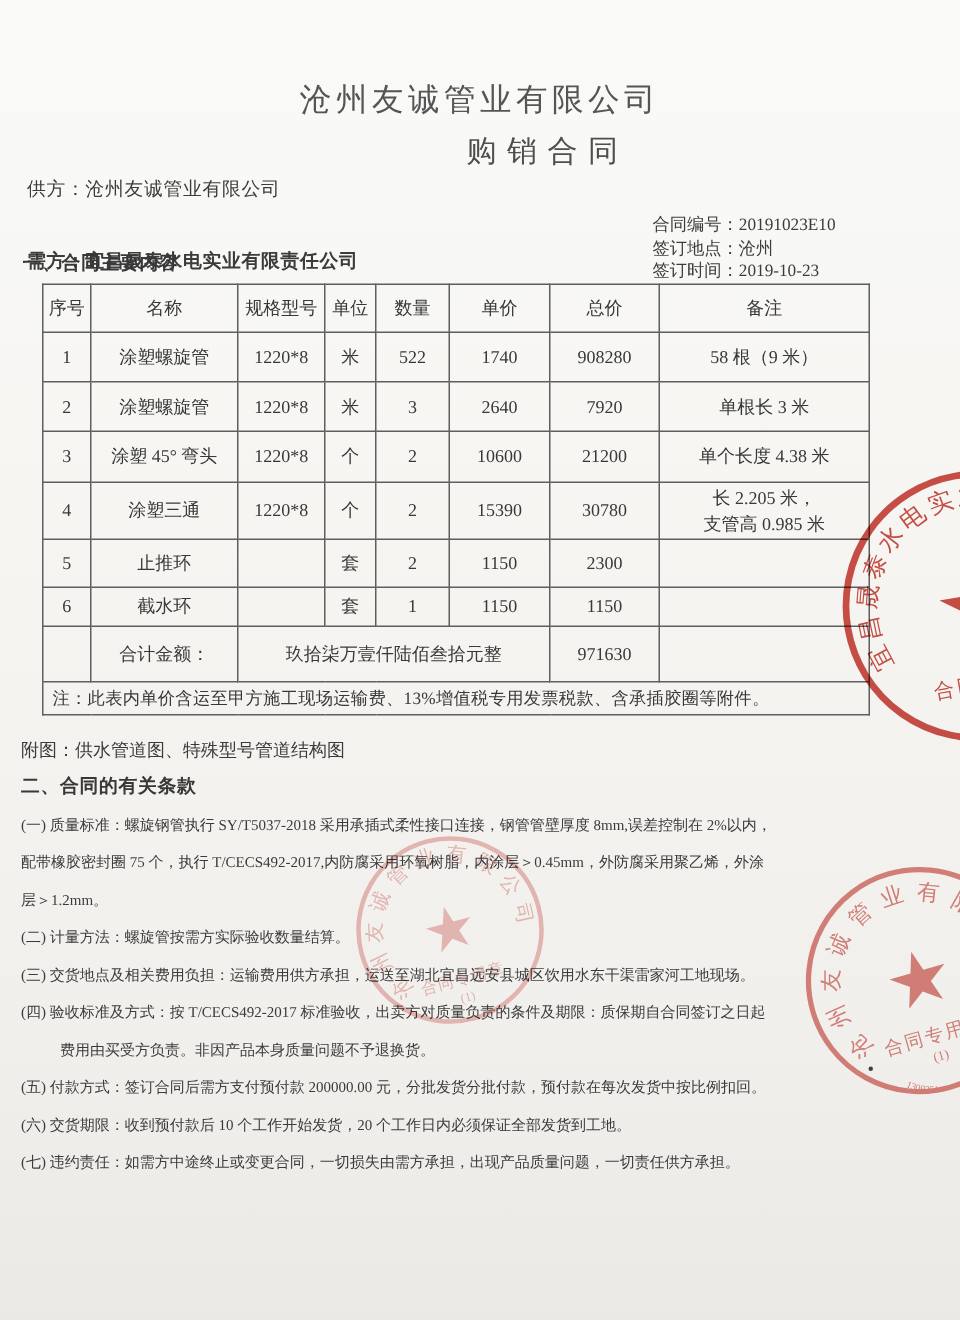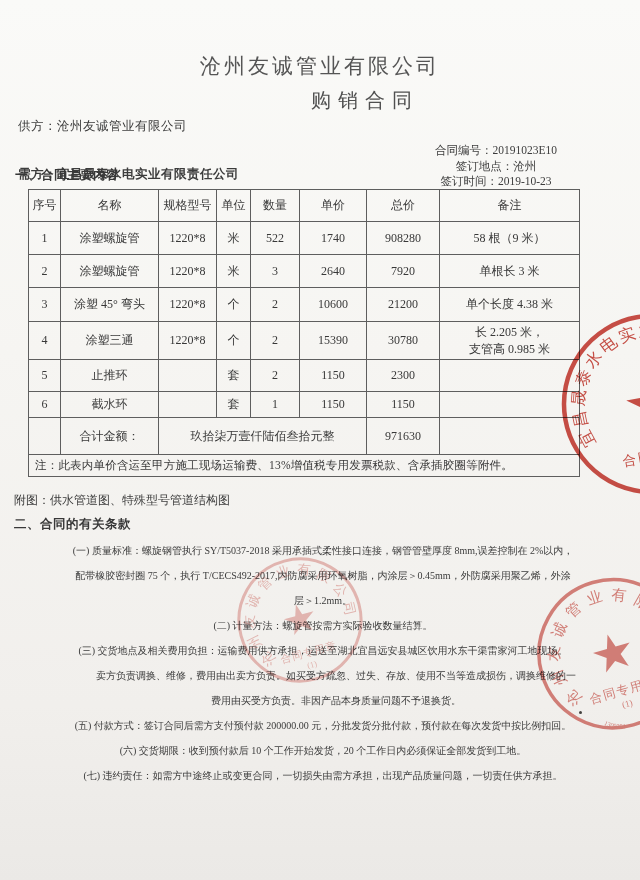--- a/index.html
+++ b/index.html
@@ -4,21 +4,21 @@
 <style>
   html,body{margin:0;padding:0;}
   body{
     width:640px;height:880px;
     position:relative;
     overflow:hidden;
     background:linear-gradient(180deg,#fafaf8 0%,#f6f5f2 40%,#f1efec 80%,#ebe9e6 100%);
     font-family:"Liberation Serif","DejaVu Serif",serif;
     color:#3e3e3e;
   }
-  .abs{position:absolute;text-align:center;}
+  .abs{position:absolute;}
   .title{
     top:52px;left:0;width:640px;text-align:center;
     font-size:21px;letter-spacing:3px;color:#555;
   }
   .subtitle{
     top:87px;left:12px;width:640px;text-align:center;
     font-size:20px;letter-spacing:7px;color:#4f4f4f;padding-left:33px;
   }
   .party{left:18px;font-size:12.5px;color:#3c3c3c;letter-spacing:0.5px;}
   .meta{left:435px;font-size:11.5px;color:#3c3c3c;line-height:15.5px;}
@@ -162,21 +162,21 @@
 
 <div class="abs attach" style="top:492px;">附图：供水管道图、特殊型号管道结构图</div>
 <div class="abs sec-head" style="top:516px;left:14px;">二、合同的有关条款</div>
 
 <div class="abs terms">
   <div class="tline">(一) 质量标准：螺旋钢管执行 SY/T5037-2018 采用承插式柔性接口连接，钢管管壁厚度 8mm,误差控制在 2%以内，</div>
   <div class="tline">配带橡胶密封圈 75 个，执行 T/CECS492-2017,内防腐采用环氧树脂，内涂层＞0.45mm，外防腐采用聚乙烯，外涂</div>
   <div class="tline">层＞1.2mm。</div>
   <div class="tline">(二) 计量方法：螺旋管按需方实际验收数量结算。</div>
   <div class="tline">(三) 交货地点及相关费用负担：运输费用供方承担，运送至湖北宜昌远安县城区饮用水东干渠雷家河工地现场。</div>
-  <div class="tline ind">卖方负责调换、维修，费用由出卖方负责。如买受方疏忽、过失、存放、使用不当等造成损伤，调换维修的一</div>
+  <div class="tline">(四) 验收标准及方式：按 T/CECS492-2017 标准验收，出卖方对质量负责的条件及期限：质保期自合同签订之日起</div>
   <div class="tline ind">费用由买受方负责。非因产品本身质量问题不予退换货。</div>
   <div class="tline">(五) 付款方式：签订合同后需方支付预付款 200000.00 元，分批发货分批付款，预付款在每次发货中按比例扣回。</div>
   <div class="tline">(六) 交货期限：收到预付款后 10 个工作开始发货，20 个工作日内必须保证全部发货到工地。</div>
   <div class="tline">(七) 违约责任：如需方中途终止或变更合同，一切损失由需方承担，出现产品质量问题，一切责任供方承担。</div>
 </div>
 
 <svg class="seal" style="left:542px;top:294px;opacity:0.88;" width="220" height="220" viewBox="-110 -110 220 220">
   <g transform="rotate(-10)">
     <circle r="88" fill="none" stroke-width="4.5" stroke="#c5382e"></circle>
     <defs>

